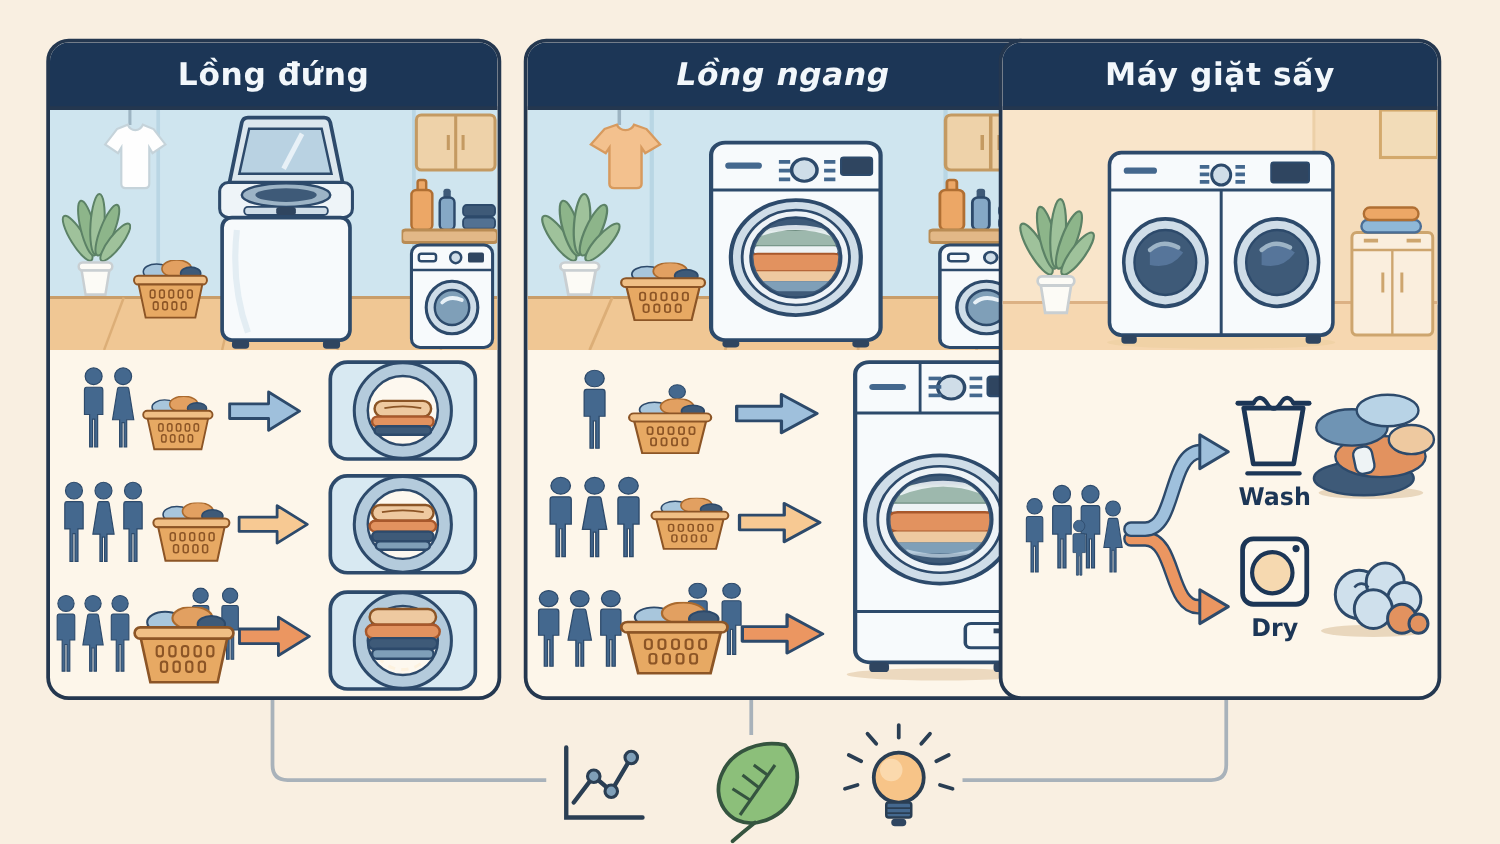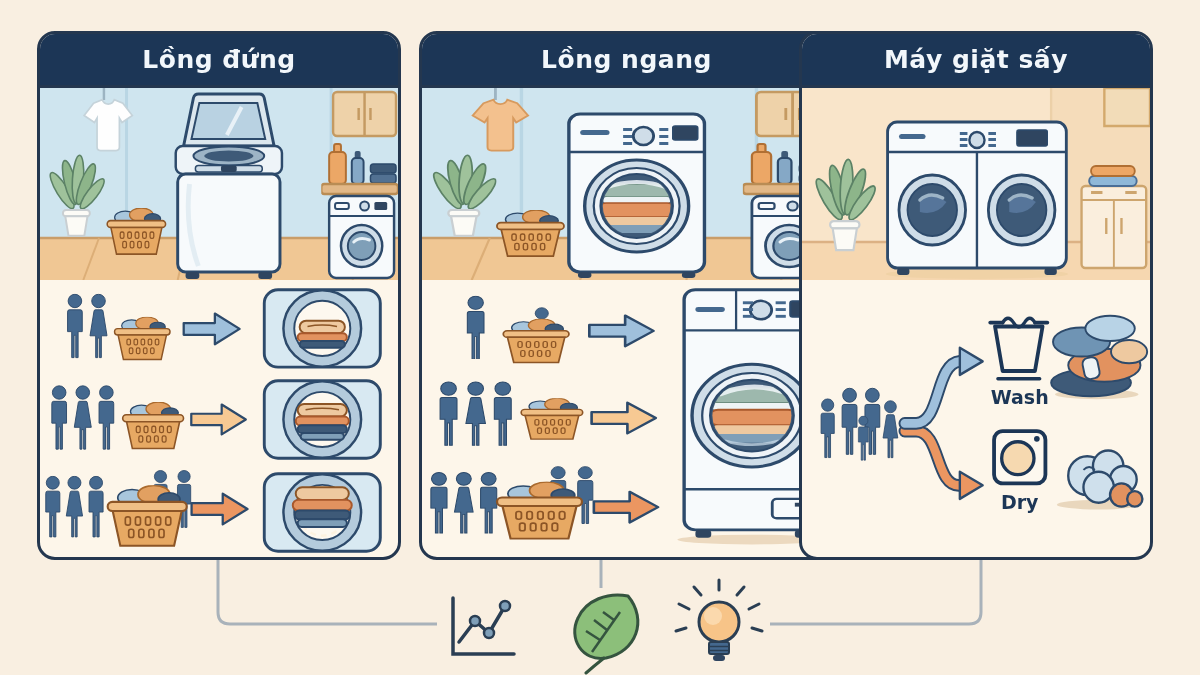--- a/index.html
+++ b/index.html
@@ -191,21 +191,21 @@
           <circle cx="287" cy="240" r="24" fill="none" stroke="#fdf2df" stroke-width="2.5" stroke-dasharray="6 5"></circle>
           <rect x="260" y="214" width="54" height="13" rx="6.5" fill="#eec9a0" stroke="#8c5526" stroke-width="2"></rect>
           <rect x="257" y="227" width="60" height="11" rx="5.5" fill="#e2925f" stroke="#a8582c" stroke-width="2"></rect>
           <rect x="259" y="238" width="56" height="9" rx="4.5" fill="#3e5a78" stroke="#2d4a6b" stroke-width="2"></rect>
           <rect x="262" y="247" width="50" height="8" rx="4" fill="#7f9fb8" stroke="#2d4a6b" stroke-width="2"></rect>
         </g>
       </g>
     </svg>
   </section>
 
-  <section class="panel" style="left:419px;width:415px;">
+  <section class="panel" style="left:419px;width:415px;font-style:italic;">
     <header class="panel-header">
       <span>Lồng ngang</span>
     </header>
 
     <svg class="scene" viewBox="0 0 362 192" preserveAspectRatio="none">
       <rect x="0" y="0" width="362" height="152" fill="#cfe5ef"></rect>
       <line x1="88" y1="0" x2="88" y2="150" stroke="#b9d6e4" stroke-width="3"></line>
       <line x1="296" y1="0" x2="296" y2="150" stroke="#b9d6e4" stroke-width="3"></line>
       <rect x="0" y="150" width="362" height="42" fill="#f0c794"></rect>
       <line x1="0" y1="150" x2="362" y2="150" stroke="#c99d69" stroke-width="2.5"></line>

